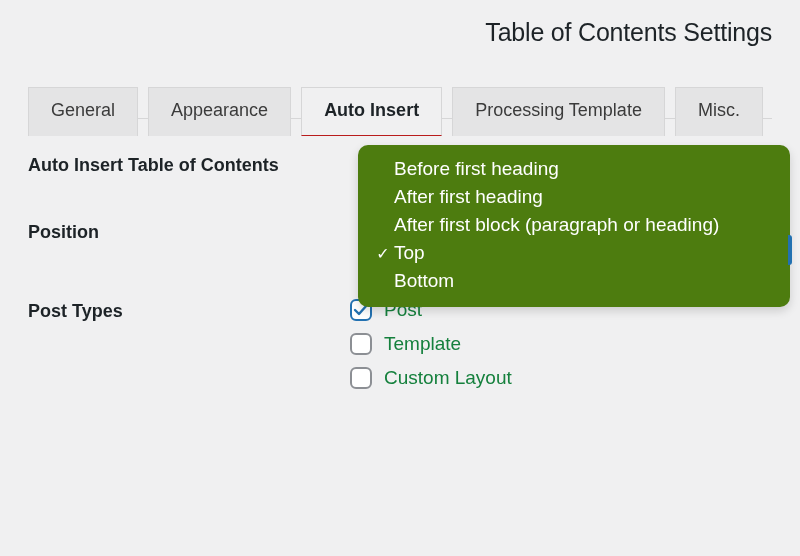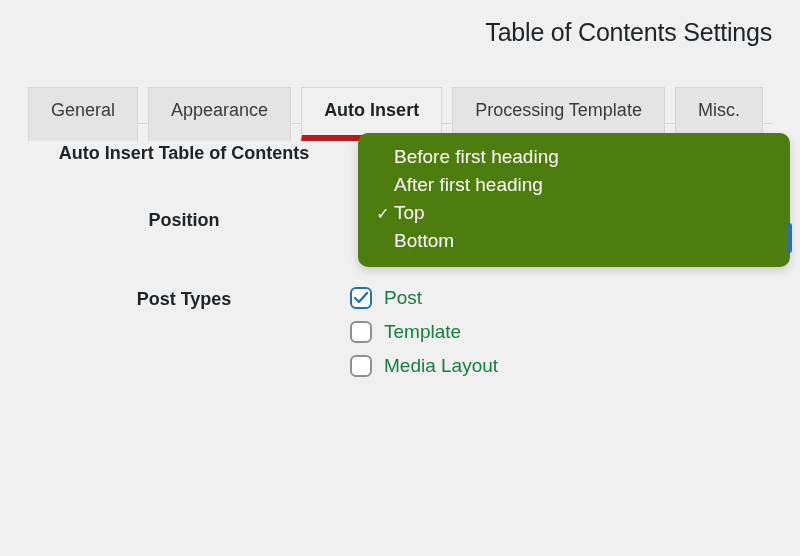--- a/index.html
+++ b/index.html
@@ -35,27 +35,26 @@
     background: #e4e4e5;
     border: 1px solid #d6d6d7;
     border-bottom: none;
     cursor: pointer;
     position: relative;
     top: 18px;
   }
   .tab.active {
     background: #f0f0f1;
     font-weight: 600;
-    border-bottom: 6px solid #b91c1c;
+    border-bottom: 1px solid #b91c1c;
     color: #1d2327;
   }
   .form {
-    margin-top: 17px;
+    margin-top: 34px;
     position: relative;
-    text-align: center;
   }
   .row {
     display: flex;
     align-items: flex-start;
     margin-bottom: 44px;
   }
   .row > label.field-label {
     width: 312px;
     font-size: 18px;
     font-weight: 600;
@@ -157,20 +156,24 @@
 
     <div class="position-dropdown">
       <div class="select-edge"></div>
       <div class="opt">
         <span class="tick"></span>
         <span>Before first heading</span>
       </div>
       <div class="opt">
         <span class="tick"></span>
         <span>After first heading</span>
+      </div>
+      <div class="opt">
+        <span class="tick"></span>
+        <span>After first block (paragraph or heading)</span>
       </div>
       <div class="opt">
         <span class="tick">✓</span>
         <span>Top</span>
       </div>
       <div class="opt">
         <span class="tick"></span>
         <span>Bottom</span>
       </div>
     </div>
@@ -189,19 +192,19 @@
         <div class="chk-row">
           <span class="chk">
             
           </span>
           <span class="chk-label">Template</span>
         </div>
         <div class="chk-row">
           <span class="chk">
             
           </span>
-          <span class="chk-label">Media Layout</span>
+          <span class="chk-label">Custom Layout</span>
         </div>
       </div>
     </div>
 
   </div>
 </div>
 
 </body></html>

